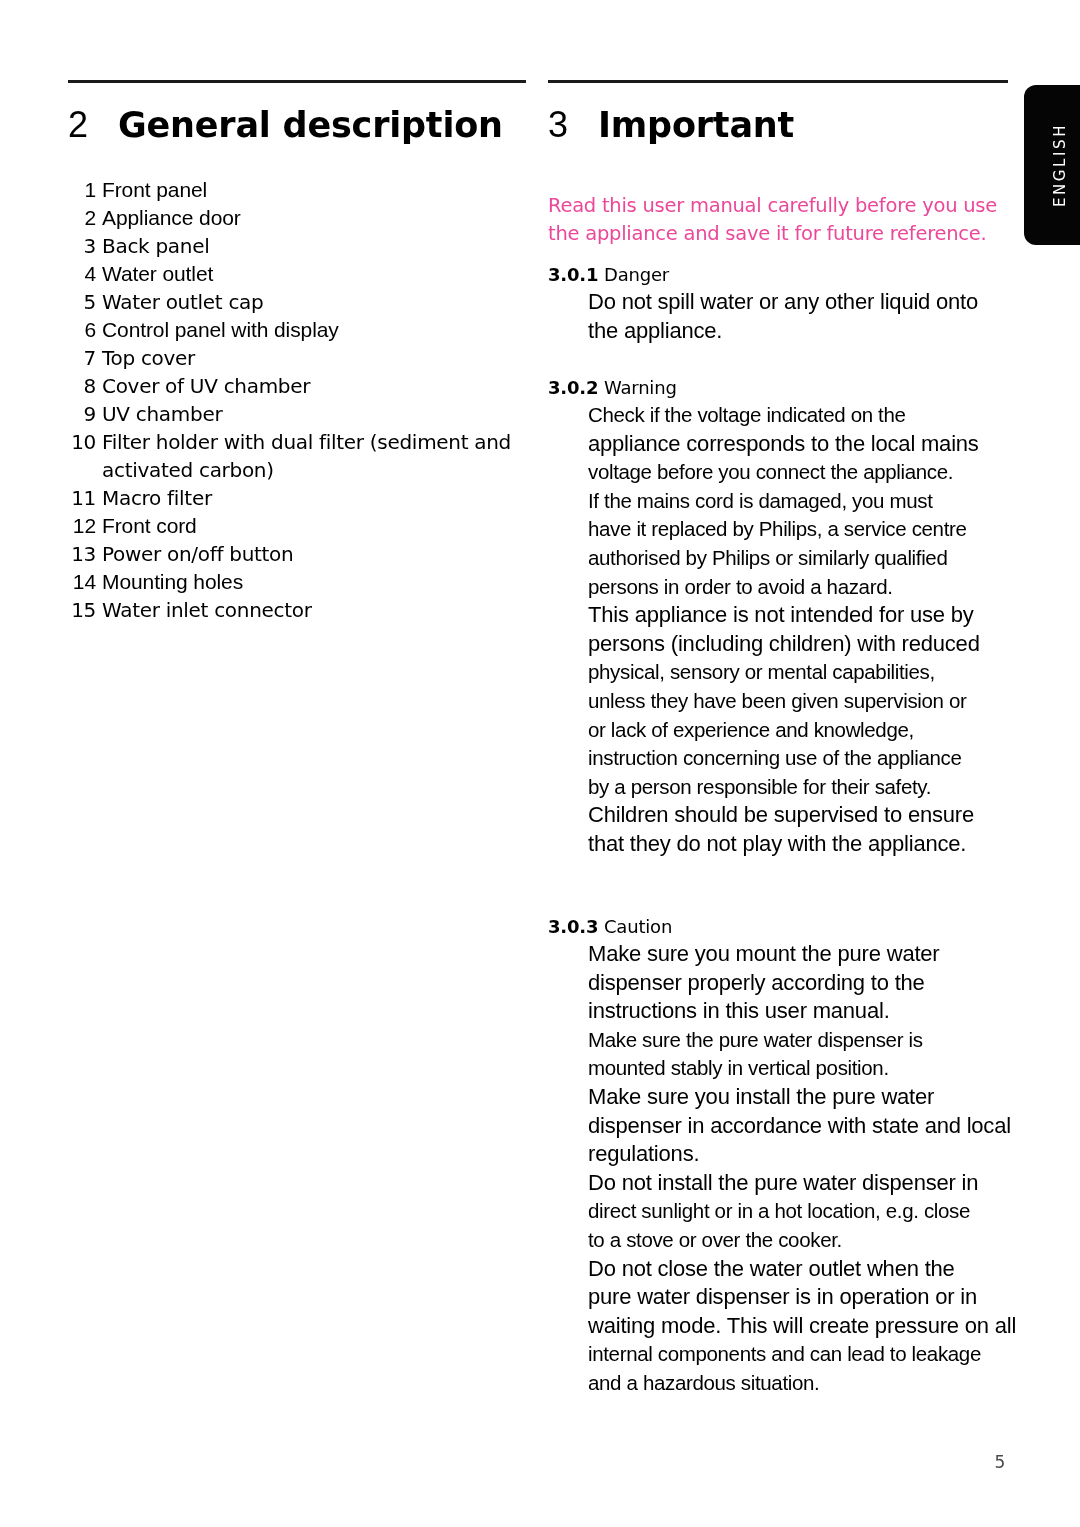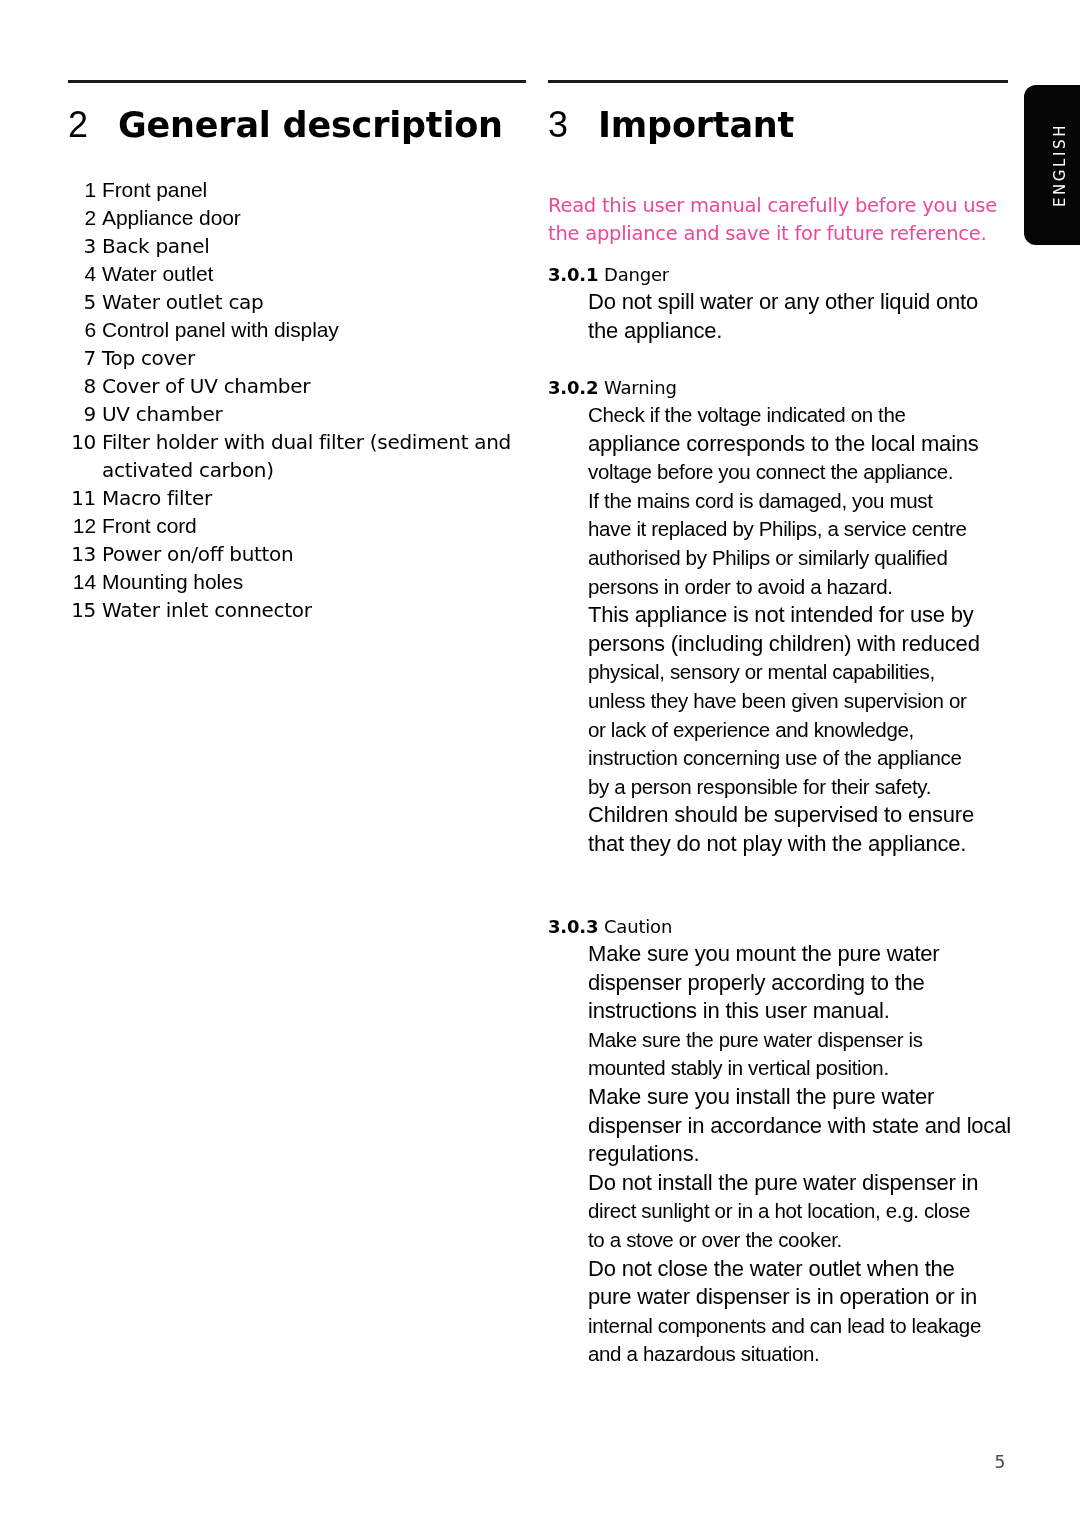--- a/index.html
+++ b/index.html
@@ -305,20 +305,21 @@
         <span class="ln fB">Make sure the pure water dispenser is</span>
         <span class="ln fB">mounted stably in vertical position.</span>
         <span class="ln fA">Make sure you install the pure water</span>
         <span class="ln fA">dispenser in accordance with state and local</span>
         <span class="ln fA">regulations.</span>
         <span class="ln fA">Do not install the pure water dispenser in</span>
         <span class="ln fB">direct sunlight or in a hot location, e.g. close</span>
         <span class="ln fB">to a stove or over the cooker.</span>
         <span class="ln fA">Do not close the water outlet when the</span>
         <span class="ln fA">pure water dispenser is in operation or in</span>
+        <span class="ln fA">waiting mode. This will create pressure on all</span>
         <span class="ln fB">internal components and can lead to leakage</span>
         <span class="ln fB">and a hazardous situation.</span>
       </div>
   </div>
 
   <div class="lang-tab">
     <span class="lang-text">ENGLISH</span>
   </div>
 
   <div class="page-number">5</div>

